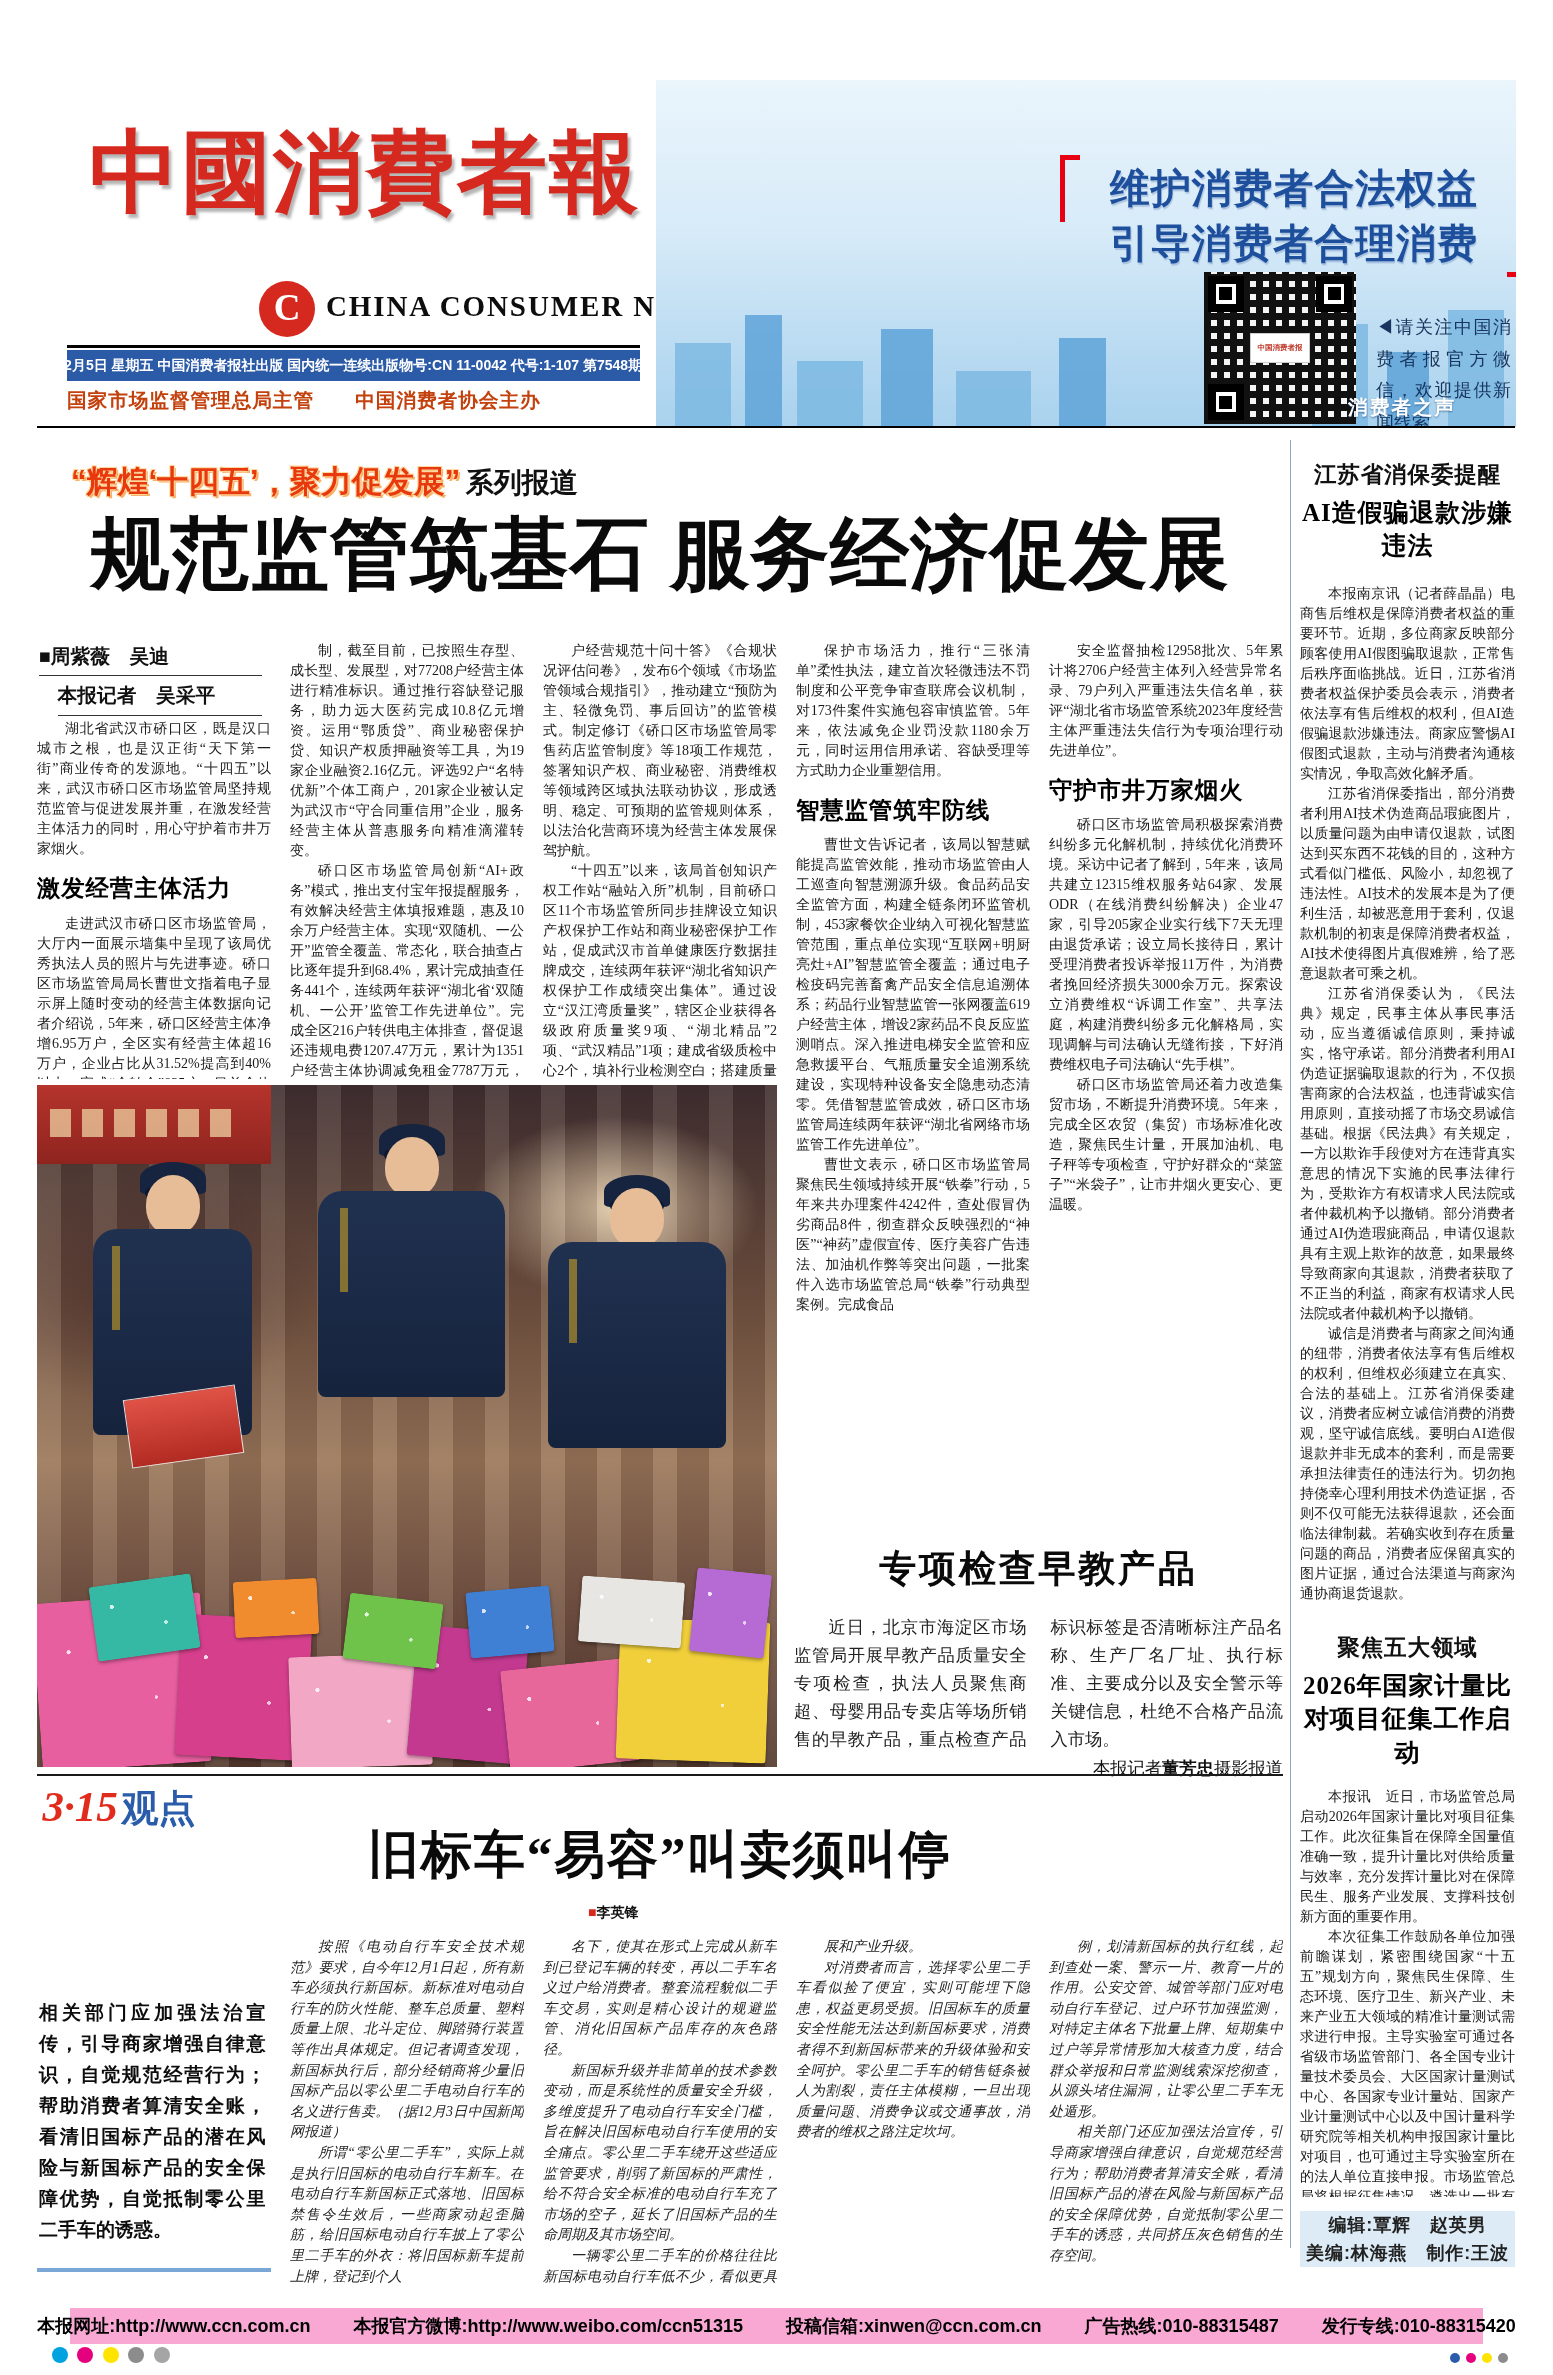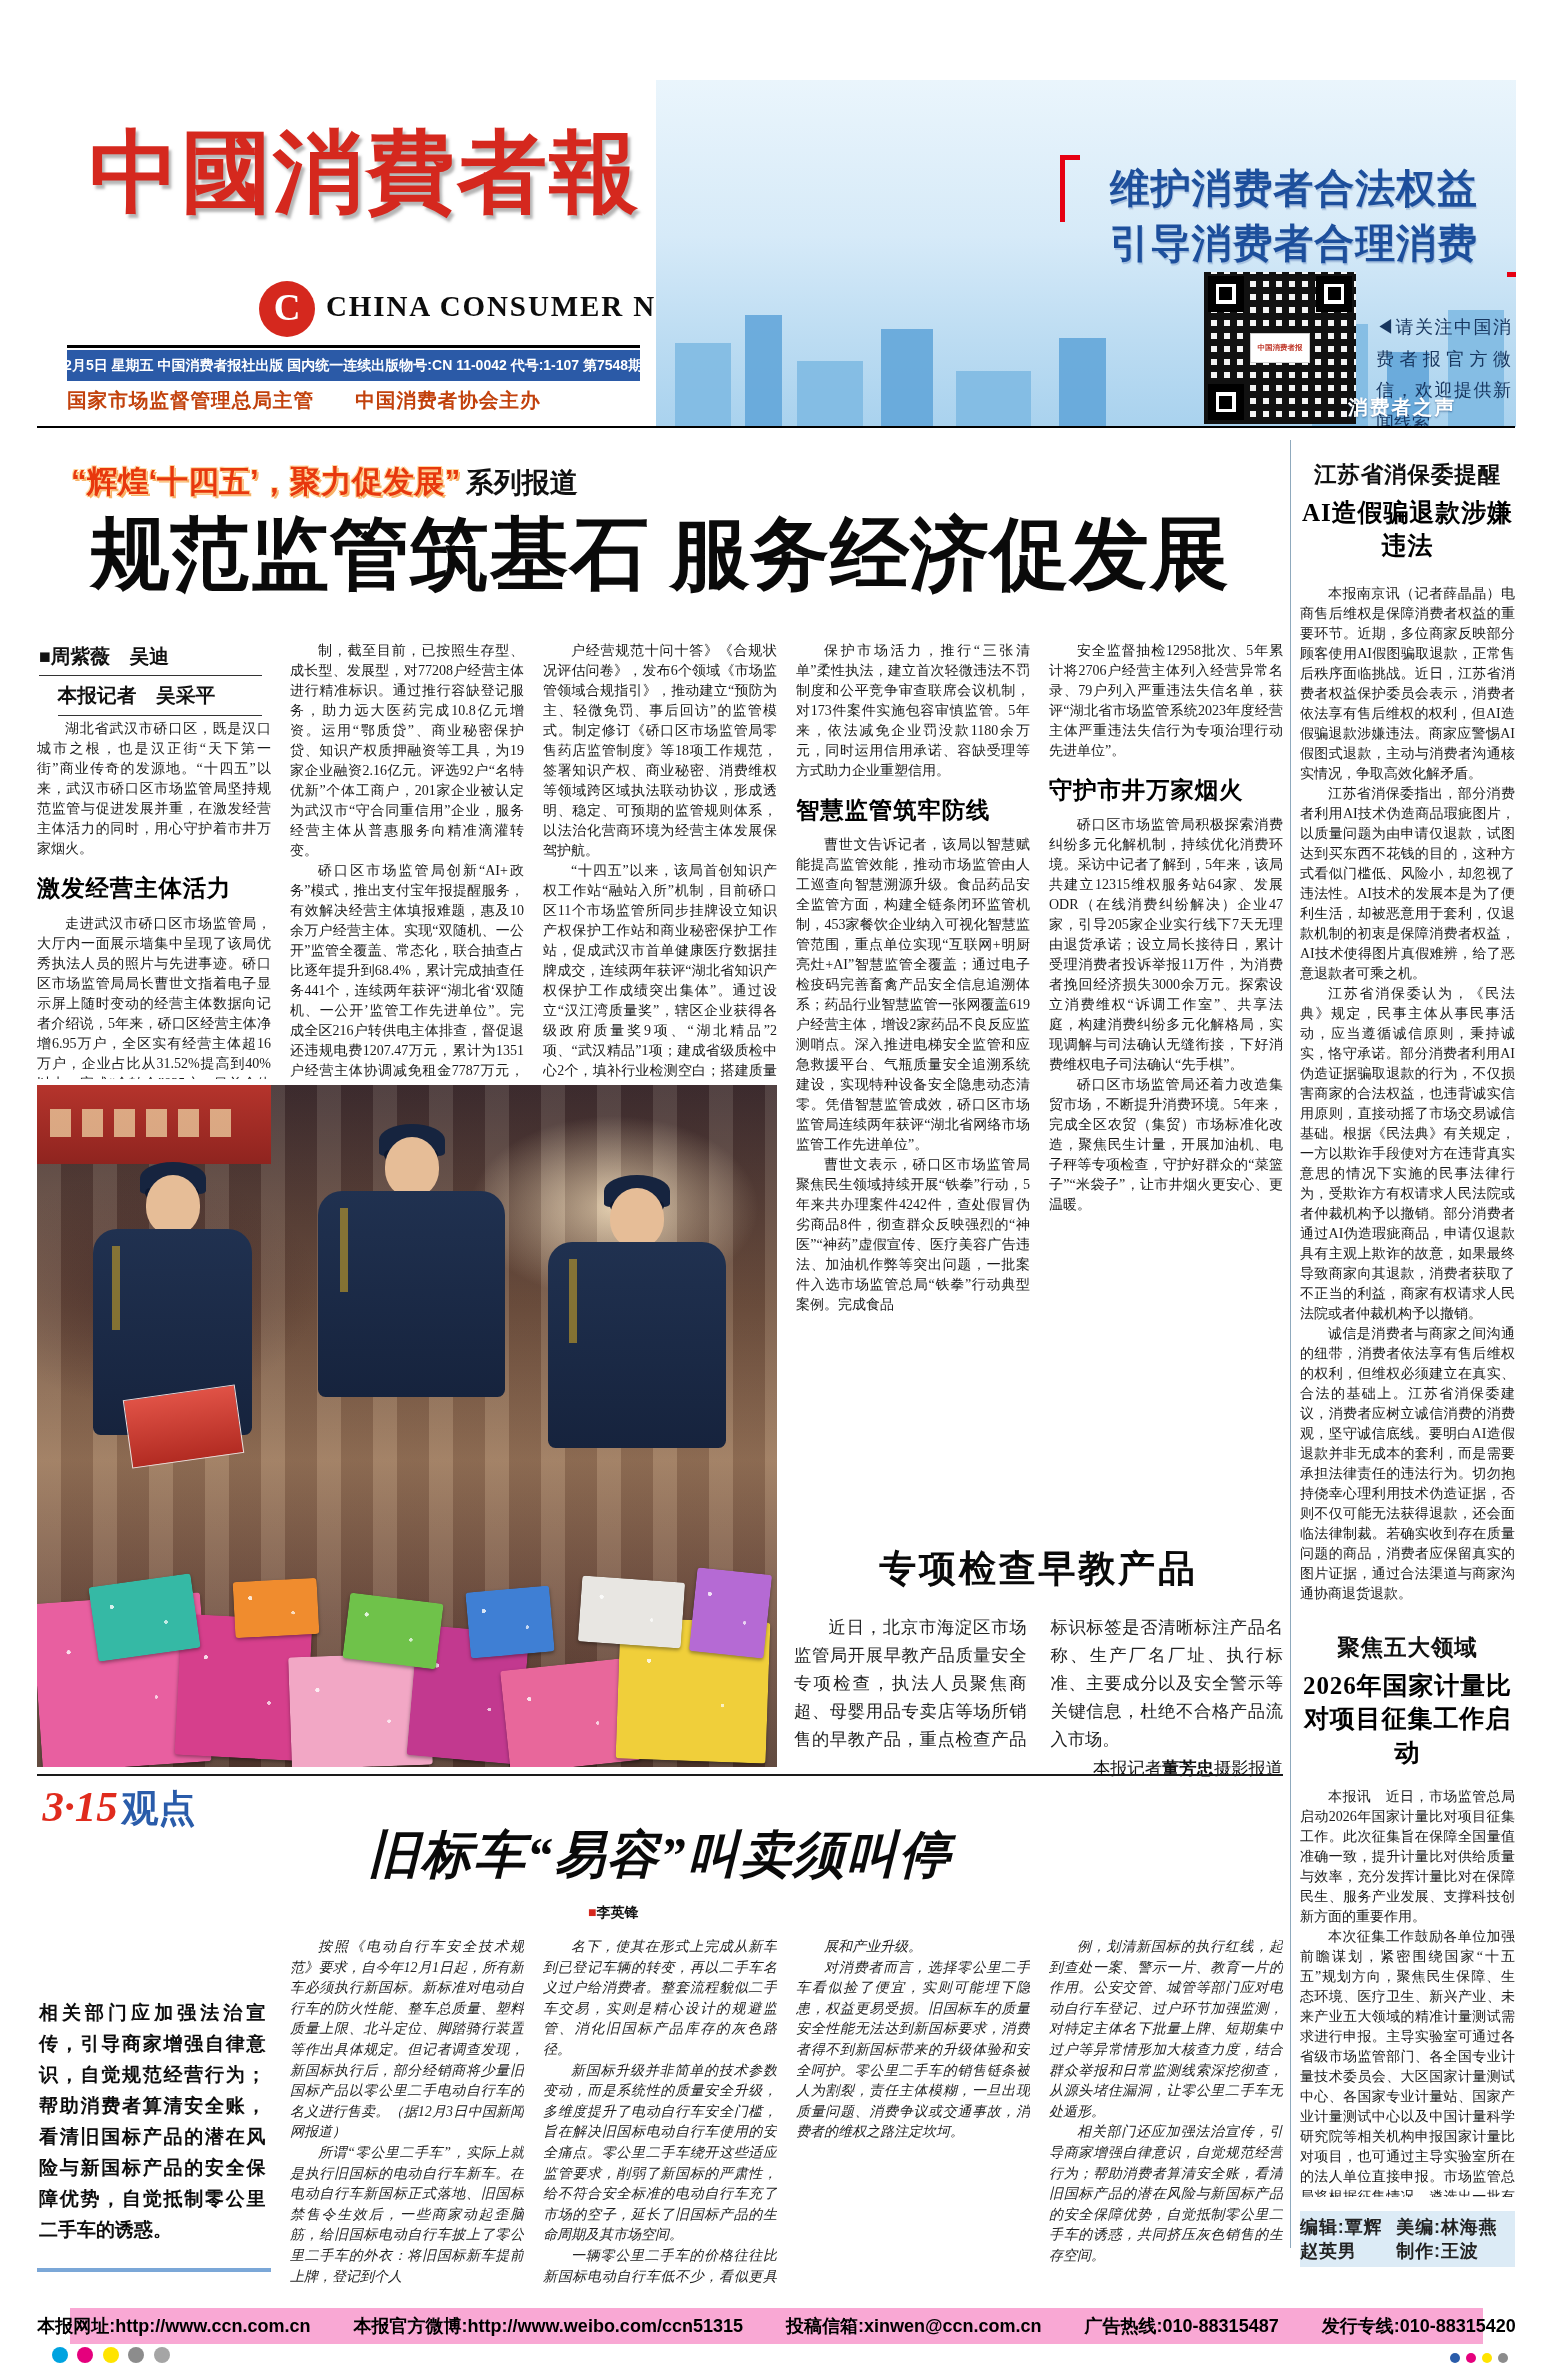--- a/index.html
+++ b/index.html
@@ -100,21 +100,21 @@
   .cap-body p{margin:0;text-indent:2em;}
   .cap-credit{text-align:right;font-size:17.3px;margin-top:1.9px;font-family:"Liberation Serif",serif;}
   .cap-credit b{font-weight:900;}
   
   .sec-divider{position:absolute;left:37px;top:1774px;width:1246px;height:1.9px;background:#1a1a1a;}
   .opinion{position:absolute;left:37px;top:1780px;width:1246px;height:525px;}
   .op-logo{position:absolute;left:5.6px;top:1.9px;white-space:nowrap;}
   .op-logo .n{font-size:43px;font-weight:900;color:#e02b1d;font-family:"Liberation Serif",serif;font-style:italic;}
   .op-logo .t{font-size:37px;font-weight:900;color:#2a5caa;margin-left:3.7px;}
   .op-head{position:absolute;left:0;top:41px;width:100%;text-align:center;
-    font-family:"Liberation Serif",serif;font-weight:900;font-size:51px;color:#0a0a0a;letter-spacing:1.9px;font-style:italic;}
+    font-family:"Liberation Serif",serif;font-weight:900;font-size:51px;color:#0a0a0a;letter-spacing:1.9px;}
   .op-byline{position:absolute;left:551px;top:124px;font-size:14px;font-weight:800;}
   .op-byline .sq{color:#d5281e;}
   .op-cols{position:absolute;left:0;top:157px;width:100%;display:flex;gap:19px;}
   .op-col{width:234px;height:349px;overflow:hidden;text-align:justify;}
   .op-col p.body-p{margin:0;font-size:14px;line-height:20.6px;color:#222;text-indent:2em;
     font-family:"Liberation Serif",serif;font-style:italic;}
   .pullquote{padding-top:60px;}
   .pq-inner{font-size:19px;line-height:31px;font-weight:800;color:#0d0d0d;text-align:justify;
     border-bottom:4.7px solid #7ba7d7;padding:0 5.6px 22.5px 1.9px;}
   
@@ -124,21 +124,21 @@
   .sb-head{text-align:center;font-family:"Liberation Serif",serif;font-weight:900;font-size:25px;color:#000;
     margin:5.6px 0 0 0;line-height:1.35;letter-spacing:0.9px;}
   .sb-body{text-align:justify;overflow:hidden;}
   .sb-body p.body-p{margin:0;font-size:14px;line-height:20px;color:#1a1a1a;text-indent:2em;
     font-family:"Liberation Serif",serif;}
   .sb-a1{position:absolute;left:0;top:19px;width:100%;}
   .sb-a1 .sb-body{height:1026px;margin-top:20.6px;}
   .sb-a2{position:absolute;left:0;top:1192px;width:100%;}
   .sb-a2 .sb-body{height:410px;margin-top:17px;}
   .editors{position:absolute;left:0;top:1771px;width:100%;height:56px;background:#dcebf6;
-    display:flex;flex-direction:row;align-items:center;justify-content:center;gap:3.7px;}
+    display:flex;flex-direction:column;align-items:center;justify-content:center;gap:3.7px;}
   .editors div{font-size:18px;font-weight:700;color:#222;letter-spacing:0.9px;}
   
   .footbar{position:absolute;left:70px;top:2308px;width:1413px;height:36px;background:#f9a8d4;
     display:flex;align-items:center;justify-content:center;gap:43px;}
   .footbar span{font-size:18px;font-weight:600;color:#000;white-space:nowrap;}
   .dots{position:absolute;display:flex;gap:9.4px;}
   .dots-l{left:52px;top:2347px;}
   .dots-l i{width:16px;height:16px;border-radius:50%;display:block;}
   .dots-r{left:1450px;top:2353px;gap:5.6px;}
   .dots-r i{width:10.3px;height:10.3px;border-radius:50%;display:block;}

